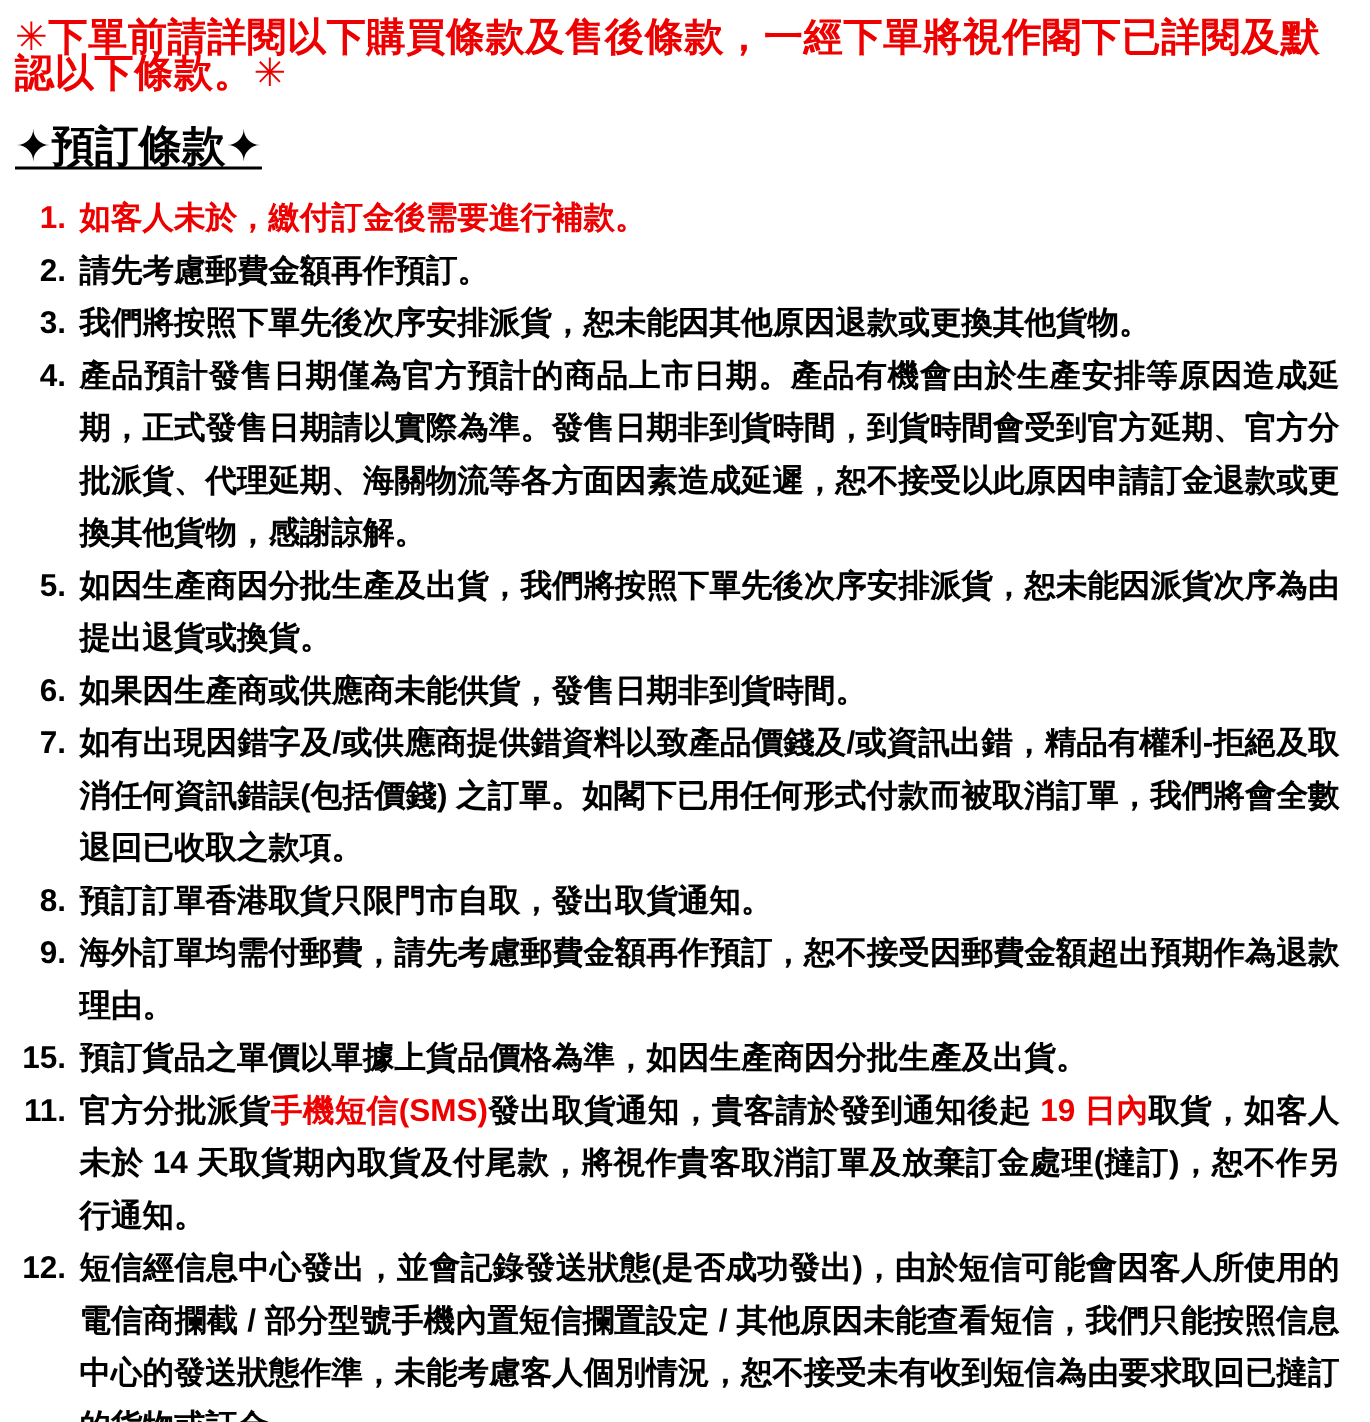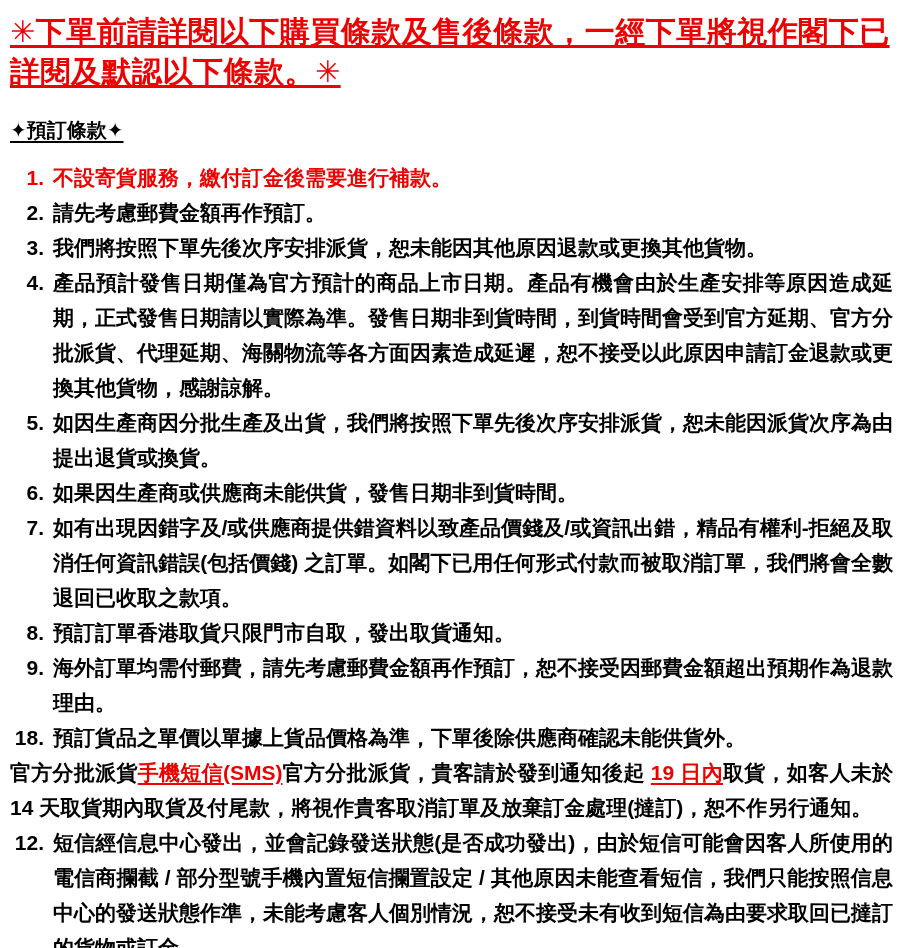--- a/index.html
+++ b/index.html
@@ -15,30 +15,29 @@
     font-family:"Liberation Sans","DejaVu Sans",sans-serif;
     font-weight:700;
     color:var(--ink);
     -webkit-font-smoothing:antialiased;
   }
   .page{
     box-sizing:border-box;
     padding:12px 16px 18px 10px;
   }
   .banner{
-    font-size:30px;
-    line-height:40px;
+    font-size:26px;
+    line-height:24px;
     color:var(--red);
-    text-decoration:underline;
     text-underline-offset:3px;
     letter-spacing:0.5px;
   }
   .section-heading{
     margin-top:24px;
-    font-size:20px;
+    font-size:29px;
     line-height:28px;
   }
   .section-heading .underlined{
     text-decoration:underline;
     text-underline-offset:4px;
   }
   ol.terms{
     margin:16px 0 0 0;
     padding:0;
     list-style:none;
@@ -55,40 +54,39 @@
     white-space:nowrap;
   }
   .term .content{
     flex:1;
     text-align:justify;
     padding-right:4px;
   }
   .term.red{ color:var(--red); }
   .red-u{
     color:var(--red);
-    text-decoration:underline;
     text-underline-offset:3px;
   }
 </style>
 </head>
 <body>
 
 <div class="page">
 
   <div class="banner">✳下單前請詳閱以下購買條款及售後條款，一經下單將視作閣下已詳閱及默認以下條款。✳</div>
 
   <div class="section-heading">
     <span class="underlined">✦預訂條款✦</span>
   </div>
 
   <ol class="terms">
 
     <li class="term red">
       <span class="num">1.</span>
-      <div class="content"><span>不設寄貨服務，繳付訂金後需要進行補款。</span></div>
+      <div class="content"><span>如客人未於，繳付訂金後需要進行補款。</span></div>
     </li>
 
     <li class="term">
       <span class="num">2.</span>
       <div class="content"><span>請先考慮郵費金額再作預訂。</span></div>
     </li>
 
     <li class="term">
       <span class="num">3.</span>
       <div class="content"><span>我們將按照下單先後次序安排派貨，恕未能因其他原因退款或更換其他貨物。</span></div>
@@ -118,26 +116,27 @@
       <span class="num">8.</span>
       <div class="content"><span>預訂訂單香港取貨只限門市自取，發出取貨通知。</span></div>
     </li>
 
     <li class="term">
       <span class="num">9.</span>
       <div class="content"><span>海外訂單均需付郵費，請先考慮郵費金額再作預訂，恕不接受因郵費金額超出預期作為退款理由。</span></div>
     </li>
 
     <li class="term">
-      <span class="num">18.</span>
-      <div class="content"><span>預訂貨品之單價以單據上貨品價格為準，下單後除供應商確認未能供貨外。</span></div>
+      <span class="num">15.</span>
+      <div class="content"><span>預訂貨品之單價以單據上貨品價格為準，如因生產商因分批生產及出貨。</span></div>
     </li>
 
     <li class="term">
-      <div class="content"><span>官方分批派貨</span><span class="red-u">手機短信(SMS)</span><span>官方分批派貨，貴客請於發到通知後起 </span><span class="red-u">19 日內</span><span>取貨，如客人未於 14 天取貨期內取貨及付尾款，將視作貴客取消訂單及放棄訂金處理(撻訂)，恕不作另行通知。</span></div>
+      <span class="num">11.</span>
+      <div class="content"><span>官方分批派貨</span><span class="red-u">手機短信(SMS)</span><span>發出取貨通知，貴客請於發到通知後起 </span><span class="red-u">19 日內</span><span>取貨，如客人未於 14 天取貨期內取貨及付尾款，將視作貴客取消訂單及放棄訂金處理(撻訂)，恕不作另行通知。</span></div>
     </li>
 
     <li class="term">
       <span class="num">12.</span>
       <div class="content"><span>短信經信息中心發出，並會記錄發送狀態(是否成功發出)，由於短信可能會因客人所使用的電信商攔截 / 部分型號手機內置短信攔置設定 / 其他原因未能查看短信，我們只能按照信息中心的發送狀態作準，未能考慮客人個別情況，恕不接受未有收到短信為由要求取回已撻訂的貨物或訂金。</span></div>
     </li>
 
   </ol>
 </div>
 

